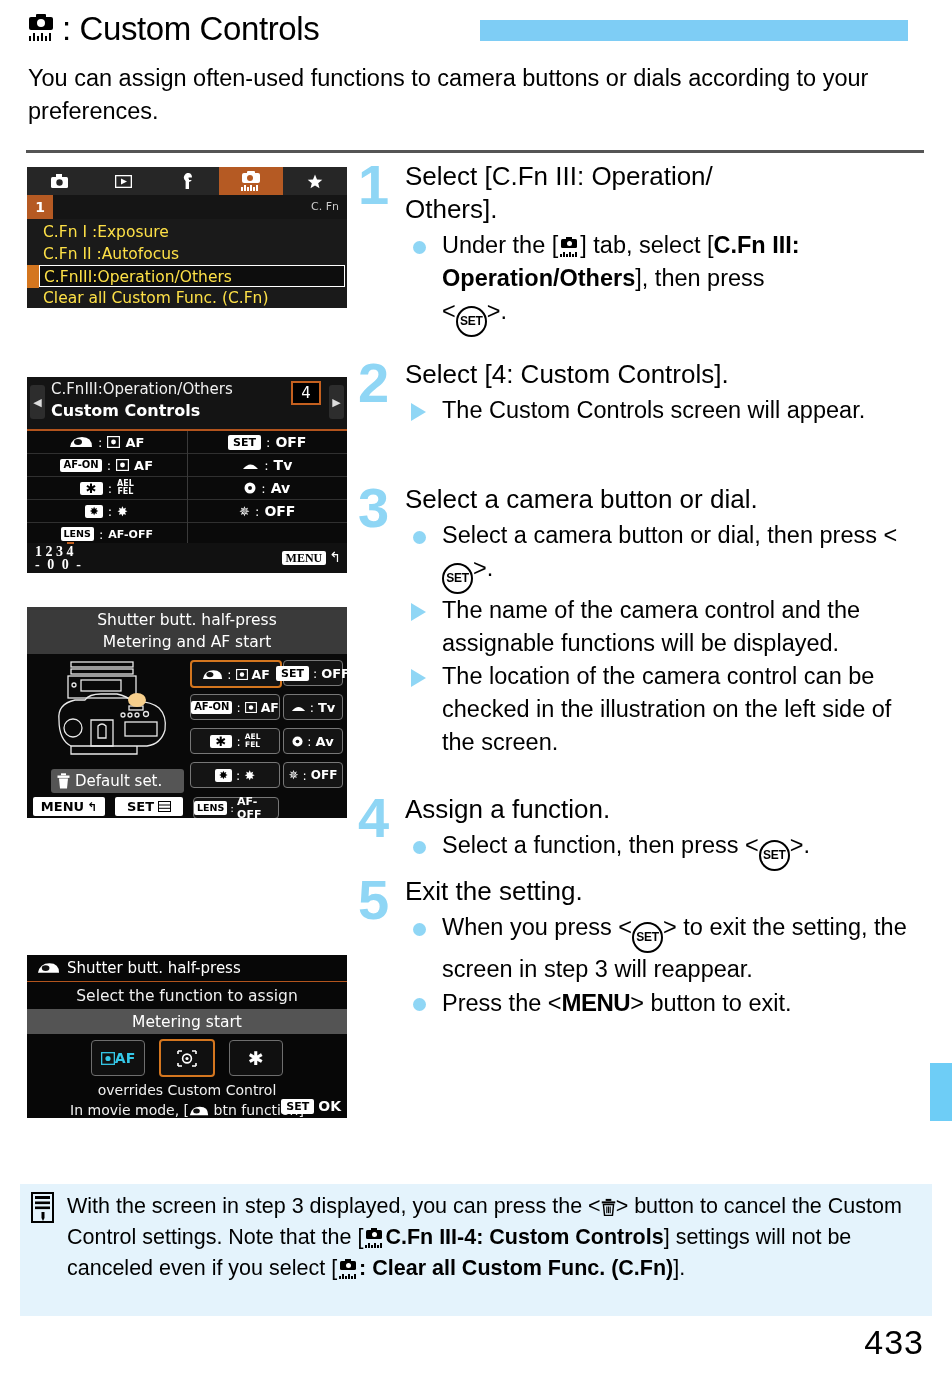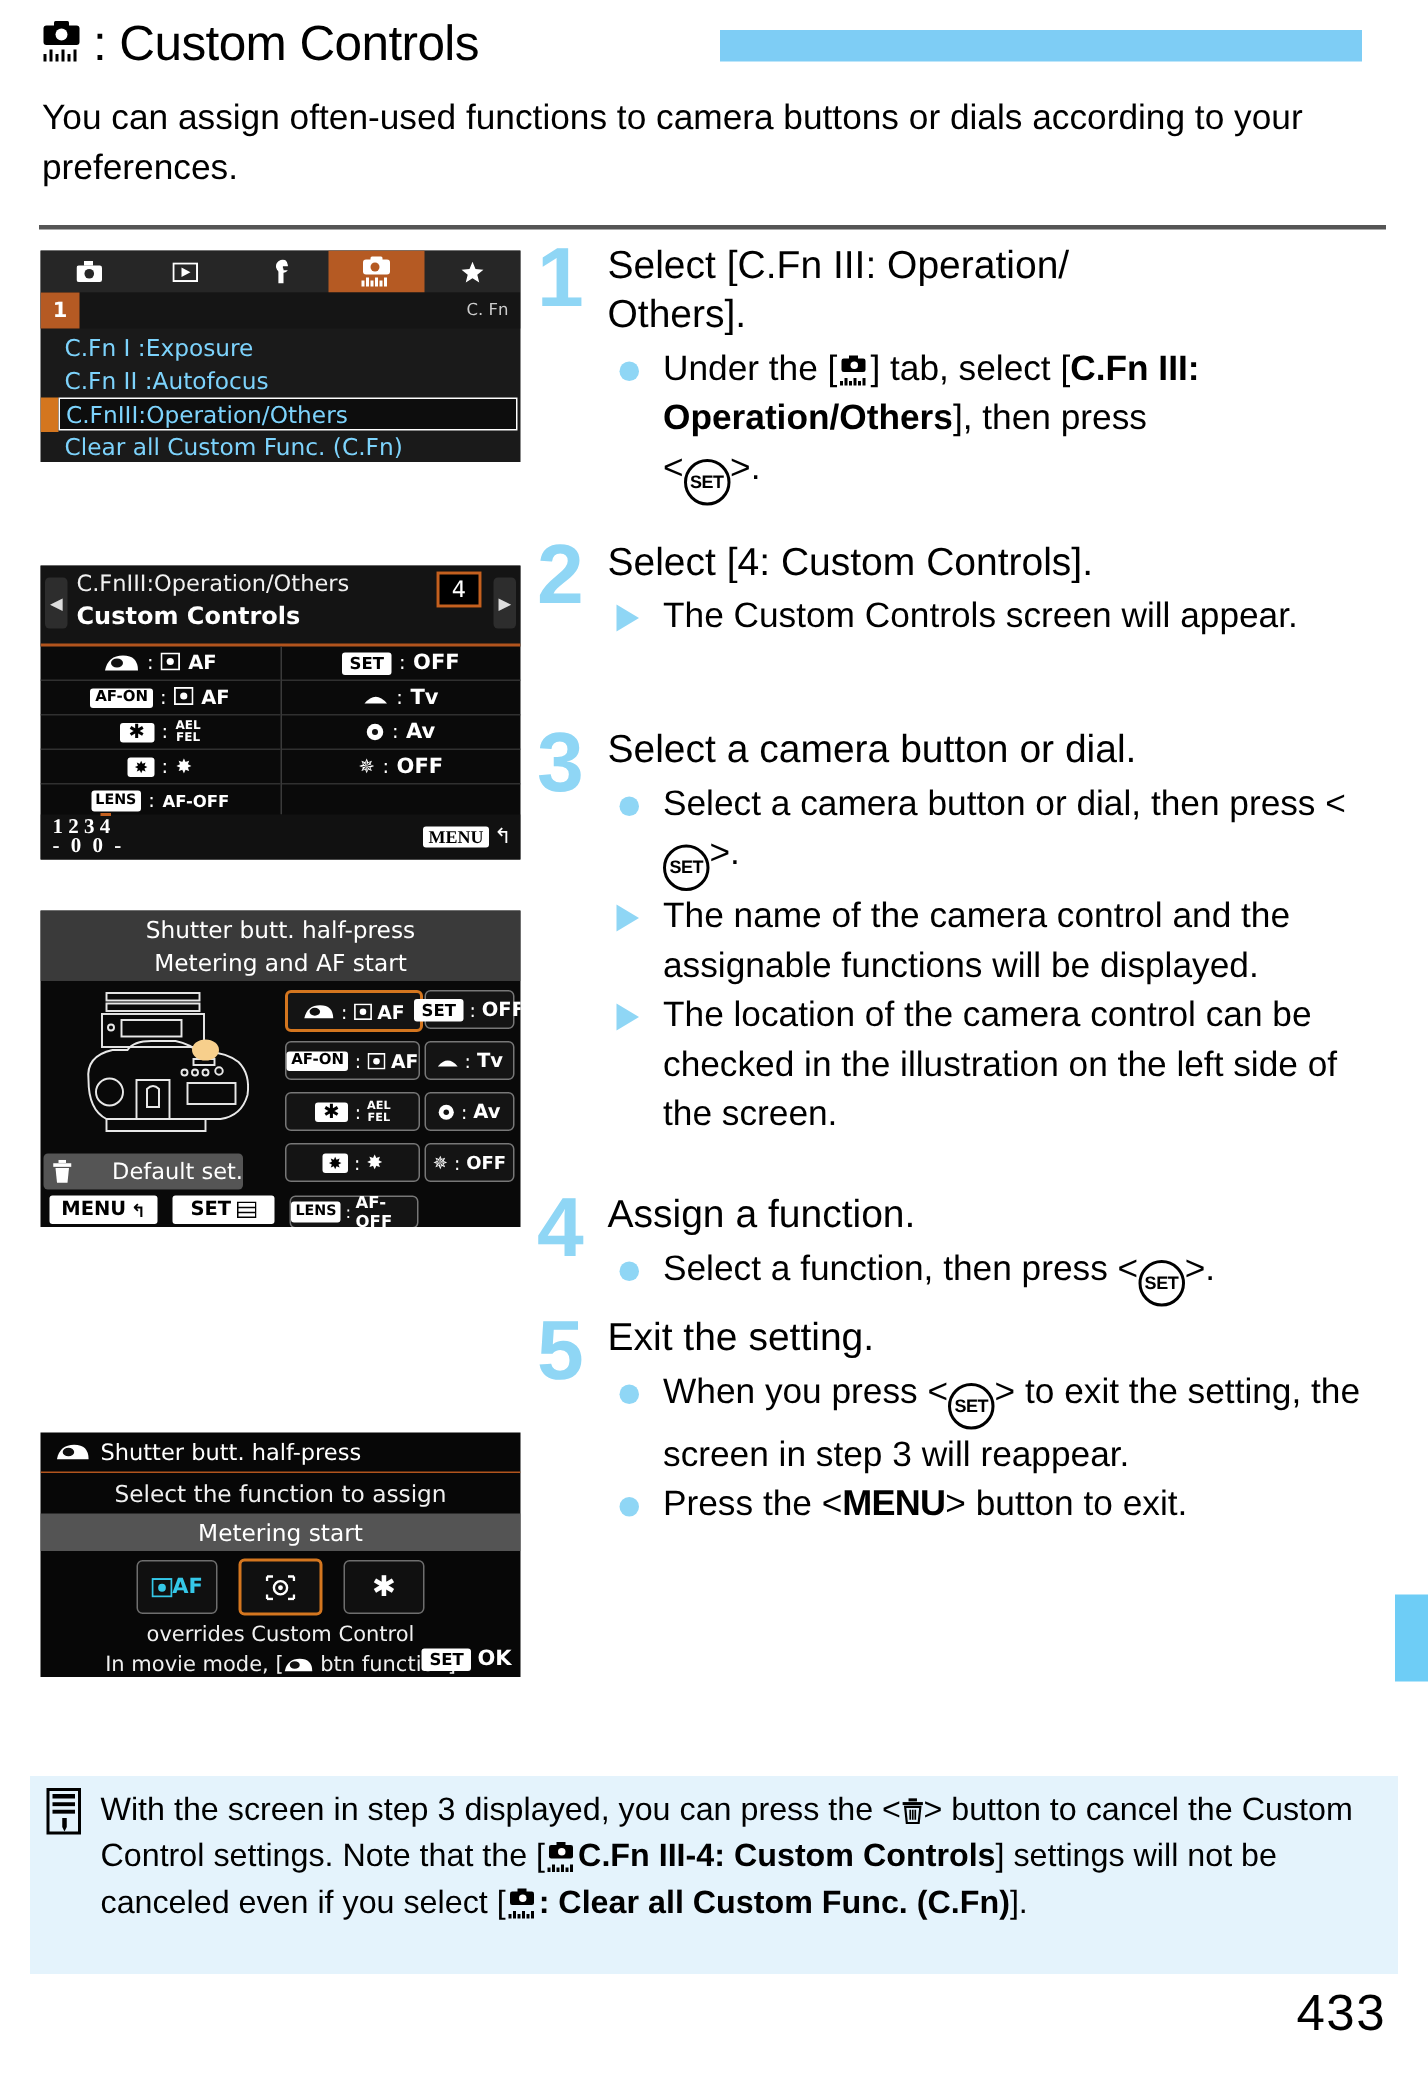--- a/index.html
+++ b/index.html
@@ -62,21 +62,21 @@
   
   #shot1{left:27px;top:167px;width:320px;height:141px;background:#1a1a1a;border:none;}
   .s1-tabs{position:relative;height:28px;background:#262626;display:flex;}
   .s1-tab{flex:1;display:flex;align-items:center;justify-content:center;}
   .s1-tab.active{background:#b55a23;}
   .s1-sub{position:relative;height:24px;background:#151515;}
   .s1-pagebox{position:absolute;left:0;top:0;width:26px;height:24px;background:#b55a23;
               color:#fff;font-size:14px;display:flex;align-items:center;justify-content:center;font-weight:bold;}
   .s1-cfn{position:absolute;right:8px;top:5px;font-size:11px;color:#ccc;}
   .s1-list{position:relative;padding-top:2px;}
-  .s1-row{height:22px;line-height:22px;font-size:15.5px;padding-left:16px;color:#7dd3fc;}
+  .s1-row{height:22px;line-height:22px;font-size:15.5px;padding-left:16px;color:#fde047;}
   .s1-row.sel{background:#0d0d0d;border:1.5px solid #fff;box-sizing:border-box;
               margin-left:12px;margin-right:2px;padding-left:4px;position:relative;}
   .s1-selbar{position:absolute;left:0;width:12px;height:23px;background:#d4761f;}
 
   
   #shot2{left:27px;top:377px;width:320px;height:196px;background:#0a0a0a;border:none;}
   .s2-head{position:relative;height:52px;background:#141414;border-bottom:2px solid #b2541d;}
   .s2-arrow{position:absolute;top:8px;width:15px;height:34px;background:#2d2d2d;border-radius:3px;
             display:flex;align-items:center;justify-content:center;font-size:11px;color:#ddd;}
   .s2-arrow.l{left:3px;}
@@ -95,22 +95,22 @@
   .s2-pnums{position:absolute;left:8px;top:2px;font-size:14px;line-height:13px;color:#fff;font-weight:bold;}
   .s2-pnums .mark{color:#c4601f;}
   .s2-menu{position:absolute;right:6px;top:6px;display:flex;align-items:center;}
 
   
   #shot3{left:27px;top:607px;width:320px;height:211px;background:#090909;border:none;}
   .s3-title{height:47px;background:#3a3a3a;text-align:center;padding-top:2px;box-sizing:border-box;}
   .s3-title div{font-size:15.5px;line-height:22px;color:#fff;}
   .s3-body{position:relative;height:164px;}
   .s3-cam{position:absolute;left:14px;top:6px;width:140px;height:105px;}
-  .s3-defbtn{position:absolute;left:2px;top:115px;width:133px;height:24px;background:#555;
-             border-radius:3px;display:flex;align-items:center;gap:5px;padding-left:6px;box-sizing:border-box;justify-content:space-between;}
+  .s3-defbtn{position:absolute;left:24px;top:115px;width:133px;height:24px;background:#555;
+             border-radius:3px;display:flex;align-items:center;gap:5px;padding-left:6px;box-sizing:border-box;}
   .s3-defbtn span{font-size:15px;color:#fff;}
   .s3-menubtn{position:absolute;left:6px;top:143px;width:72px;height:19px;background:#fff;color:#000;
               border-radius:2px;display:flex;align-items:center;justify-content:center;gap:3px;
               font-size:13px;font-weight:bold;}
   .s3-setbtn{position:absolute;left:88px;top:143px;width:68px;height:19px;background:#fff;color:#000;
              border-radius:2px;display:flex;align-items:center;justify-content:center;gap:4px;
              font-size:13px;font-weight:bold;}
   .s3-btn{position:absolute;height:24px;border:1px solid #777;border-radius:4px;background:#141414;
           display:flex;align-items:center;justify-content:center;gap:4px;font-size:12.5px;}
   .s3-btn.hl{border:2px solid #d4761f;}

